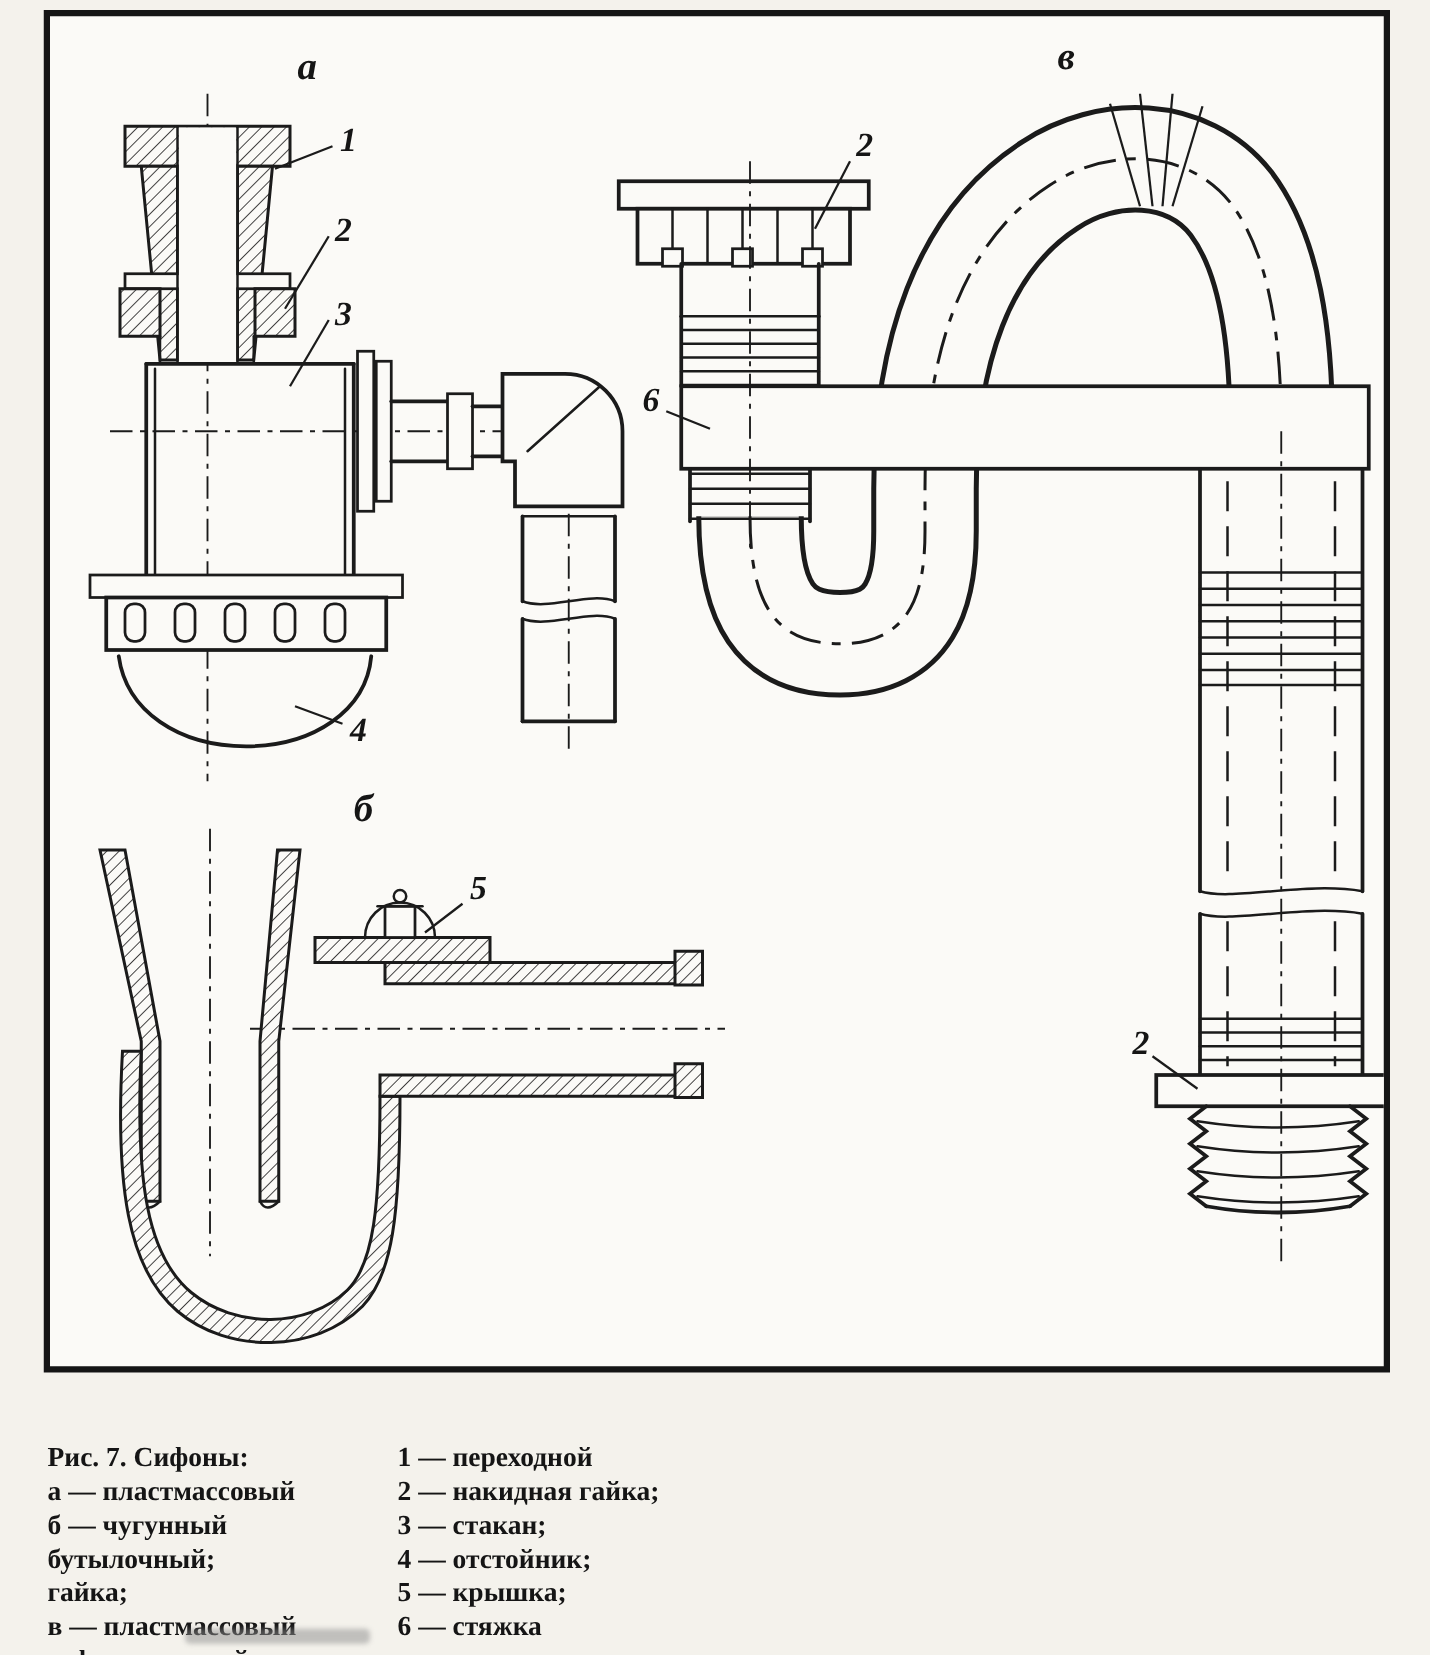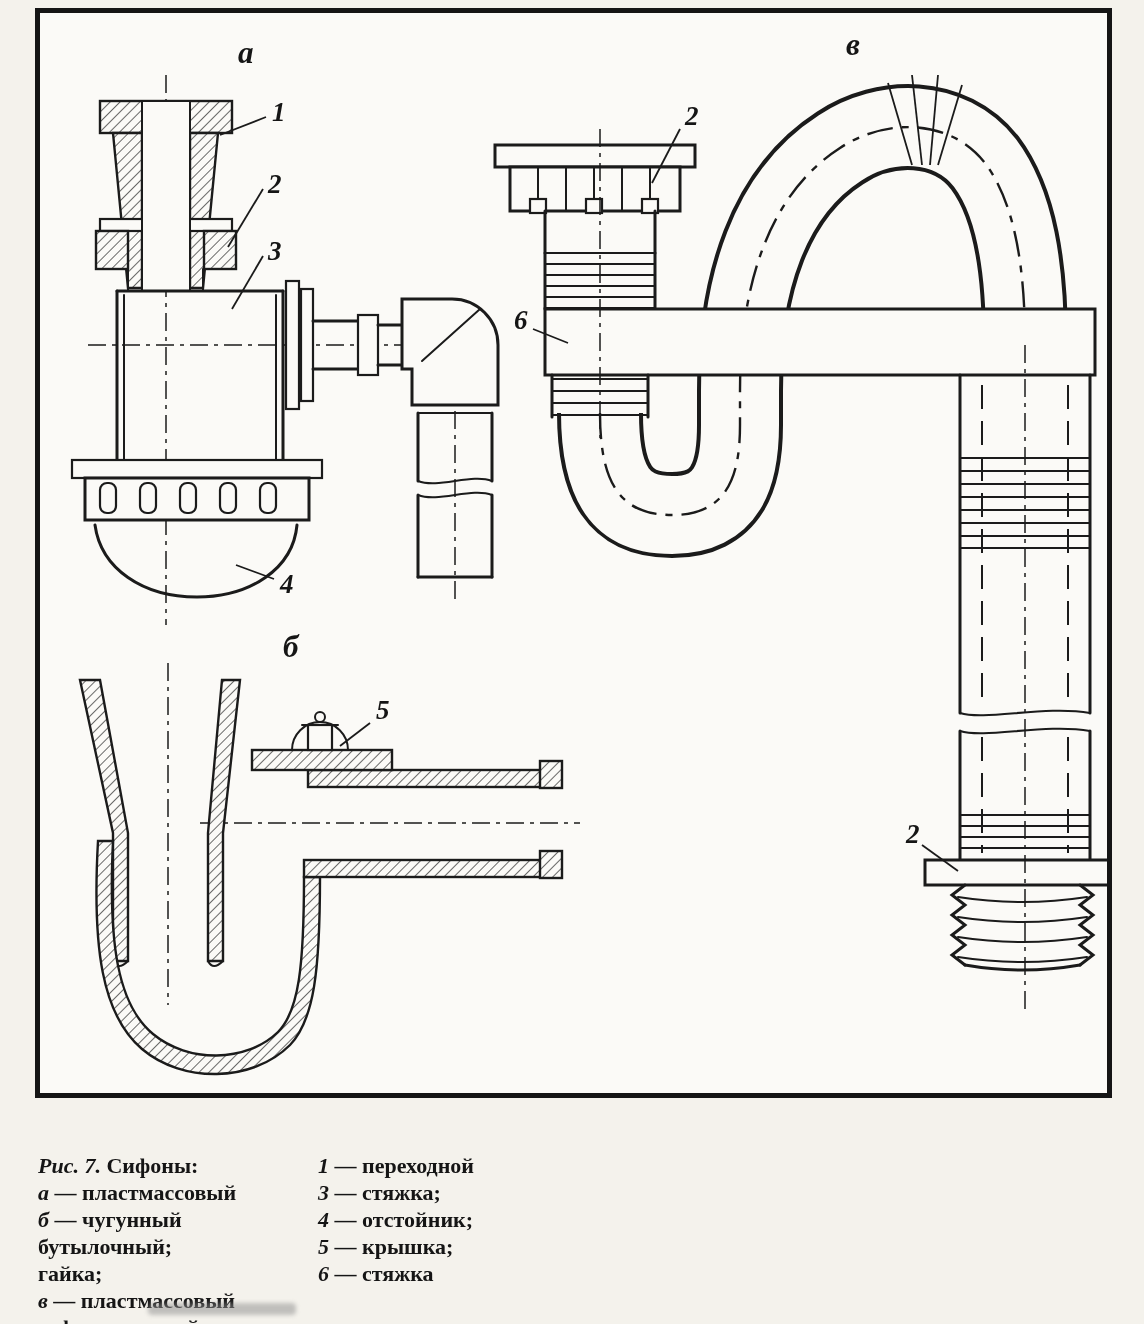--- a/index.html
+++ b/index.html
@@ -28,21 +28,21 @@
   .ld{stroke:#1b1b1b;stroke-width:1.8;fill:none;}
   .pO{stroke:#1b1b1b;stroke-width:86;fill:none;}
   .pI{stroke:#fbfaf7;stroke-width:78;fill:none;}
   .num{font:italic 700 27px "Liberation Serif",serif;fill:#151515;}
   .vl{font:italic 700 31px "Liberation Serif",serif;fill:#151515;}
 
   
   .cap-col{position:absolute;font-weight:700;font-size:22px;line-height:27px;}
   .cap-left{left:38px;top:1152px;width:278px;}
   .cap-right{left:318px;top:1152px;width:460px;}
-  .mk{font-style:italic;}
+  .mk{}
   .artifact{
     position:absolute;left:148px;top:1303px;width:148px;height:12px;
     background:#8d8d8d;opacity:.5;filter:blur(2px);border-radius:4px;
   }
 </style>
 </head>
 <body>
 
 <div class="frame">
 <svg viewBox="0 0 1067 1080" xmlns="http://www.w3.org/2000/svg">
@@ -254,19 +254,20 @@
   <div><span class="mk">а</span><span> — пластмассовый</span></div>
   <div><span class="mk">б</span><span> — чугунный</span></div>
   <div><span class="mk"></span><span>бутылочный;</span></div>
   <div><span class="mk"></span><span>гайка;</span></div>
   <div><span class="mk">в</span><span> — пластмассовый</span></div>
   <div><span class="mk"></span><span>гофрированный;</span></div>
 </div>
 
 <div class="cap-col cap-right">
   <div><span class="mk">1</span><span> — переходной</span></div>
-  <div><span class="mk">3</span><span> — стяжка;</span></div>
+  <div><span class="mk">2</span><span> — накидная гайка;</span></div>
+  <div><span class="mk">3</span><span> — стакан;</span></div>
   <div><span class="mk">4</span><span> — отстойник;</span></div>
   <div><span class="mk">5</span><span> — крышка;</span></div>
   <div><span class="mk">6</span><span> — стяжка</span></div>
 </div>
 
 <div class="artifact"></div>
 
 </body></html>

